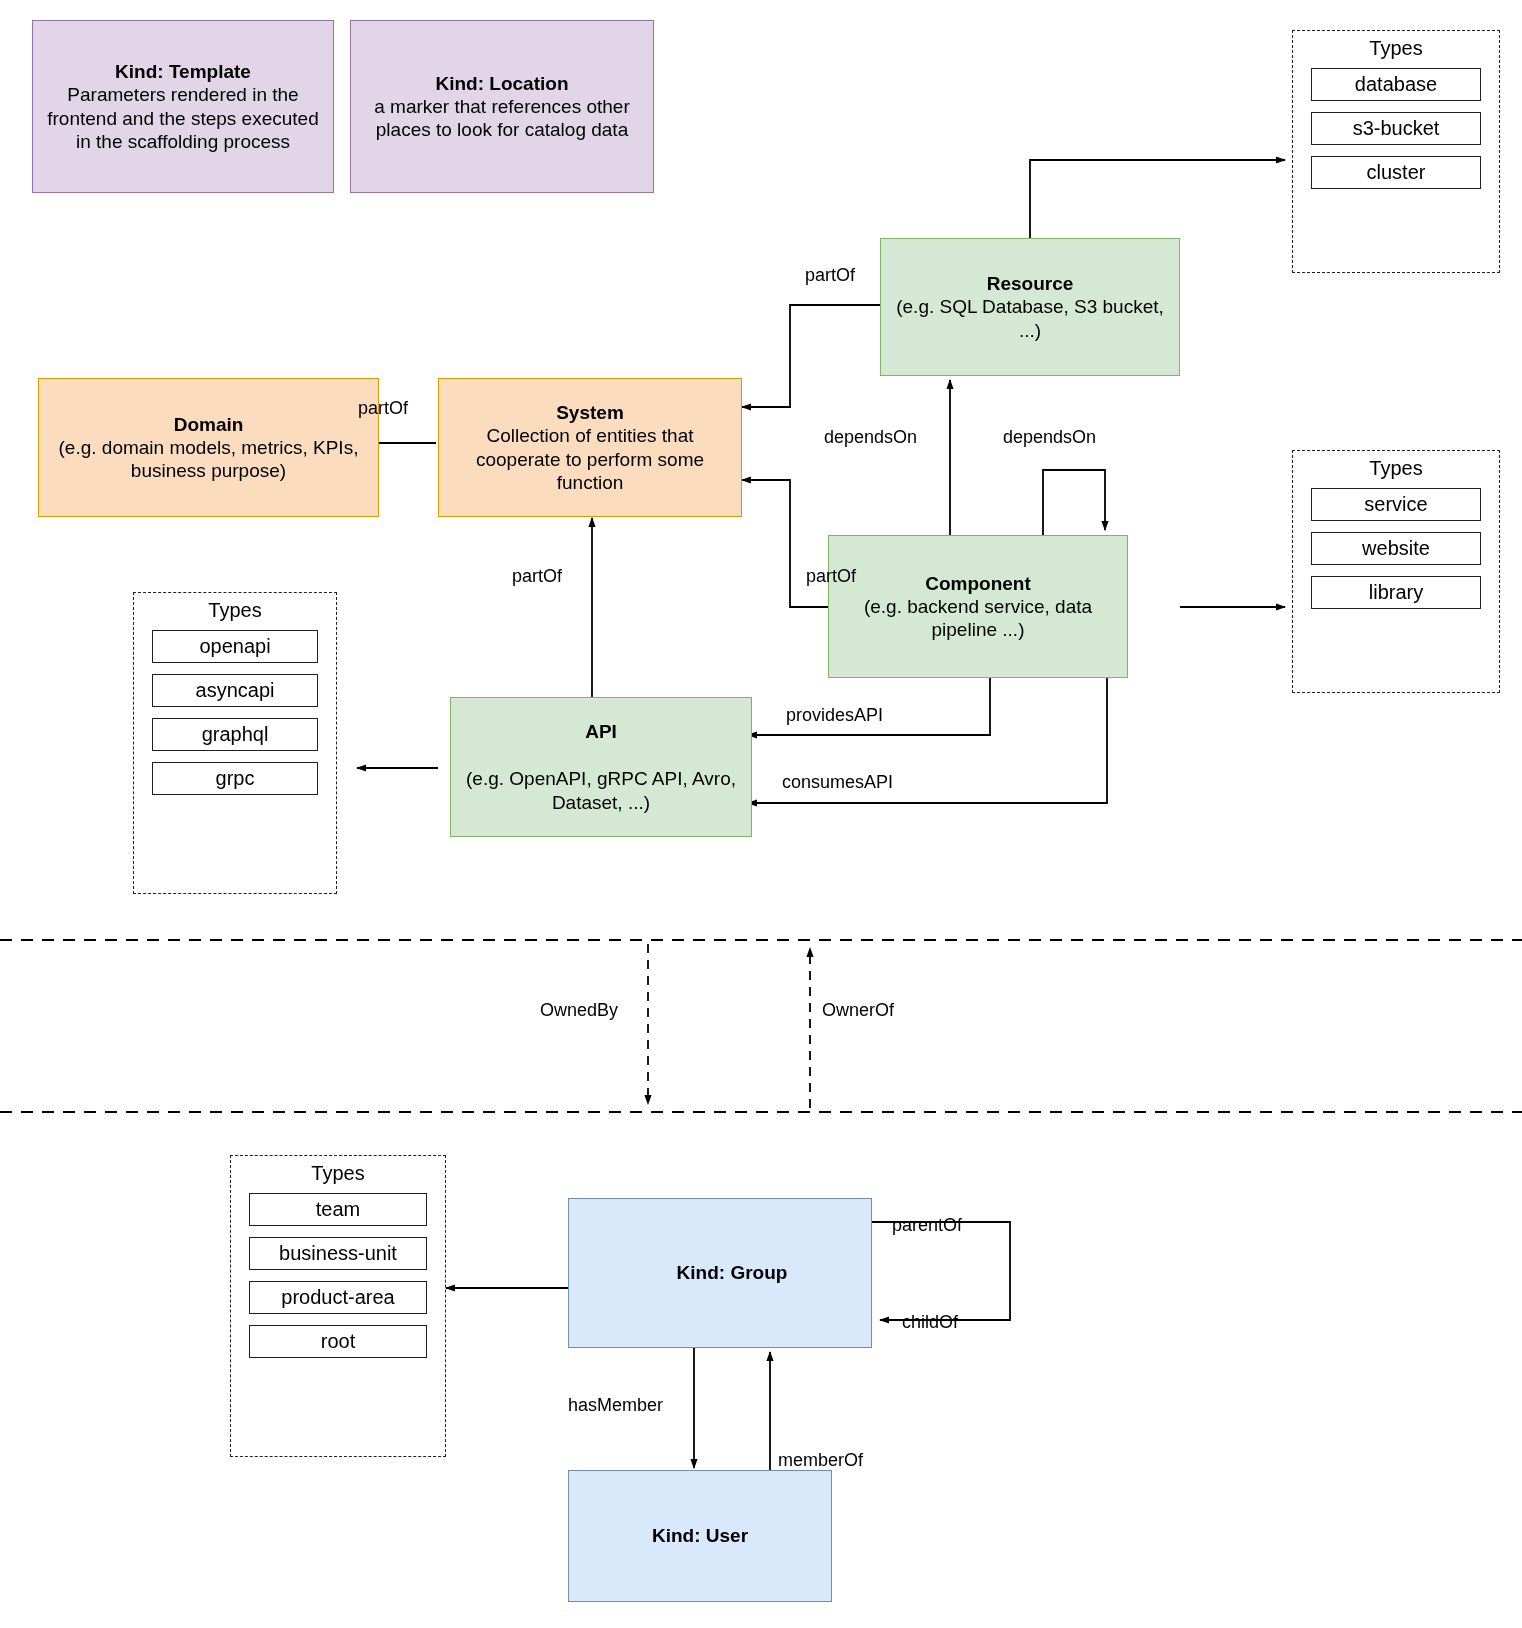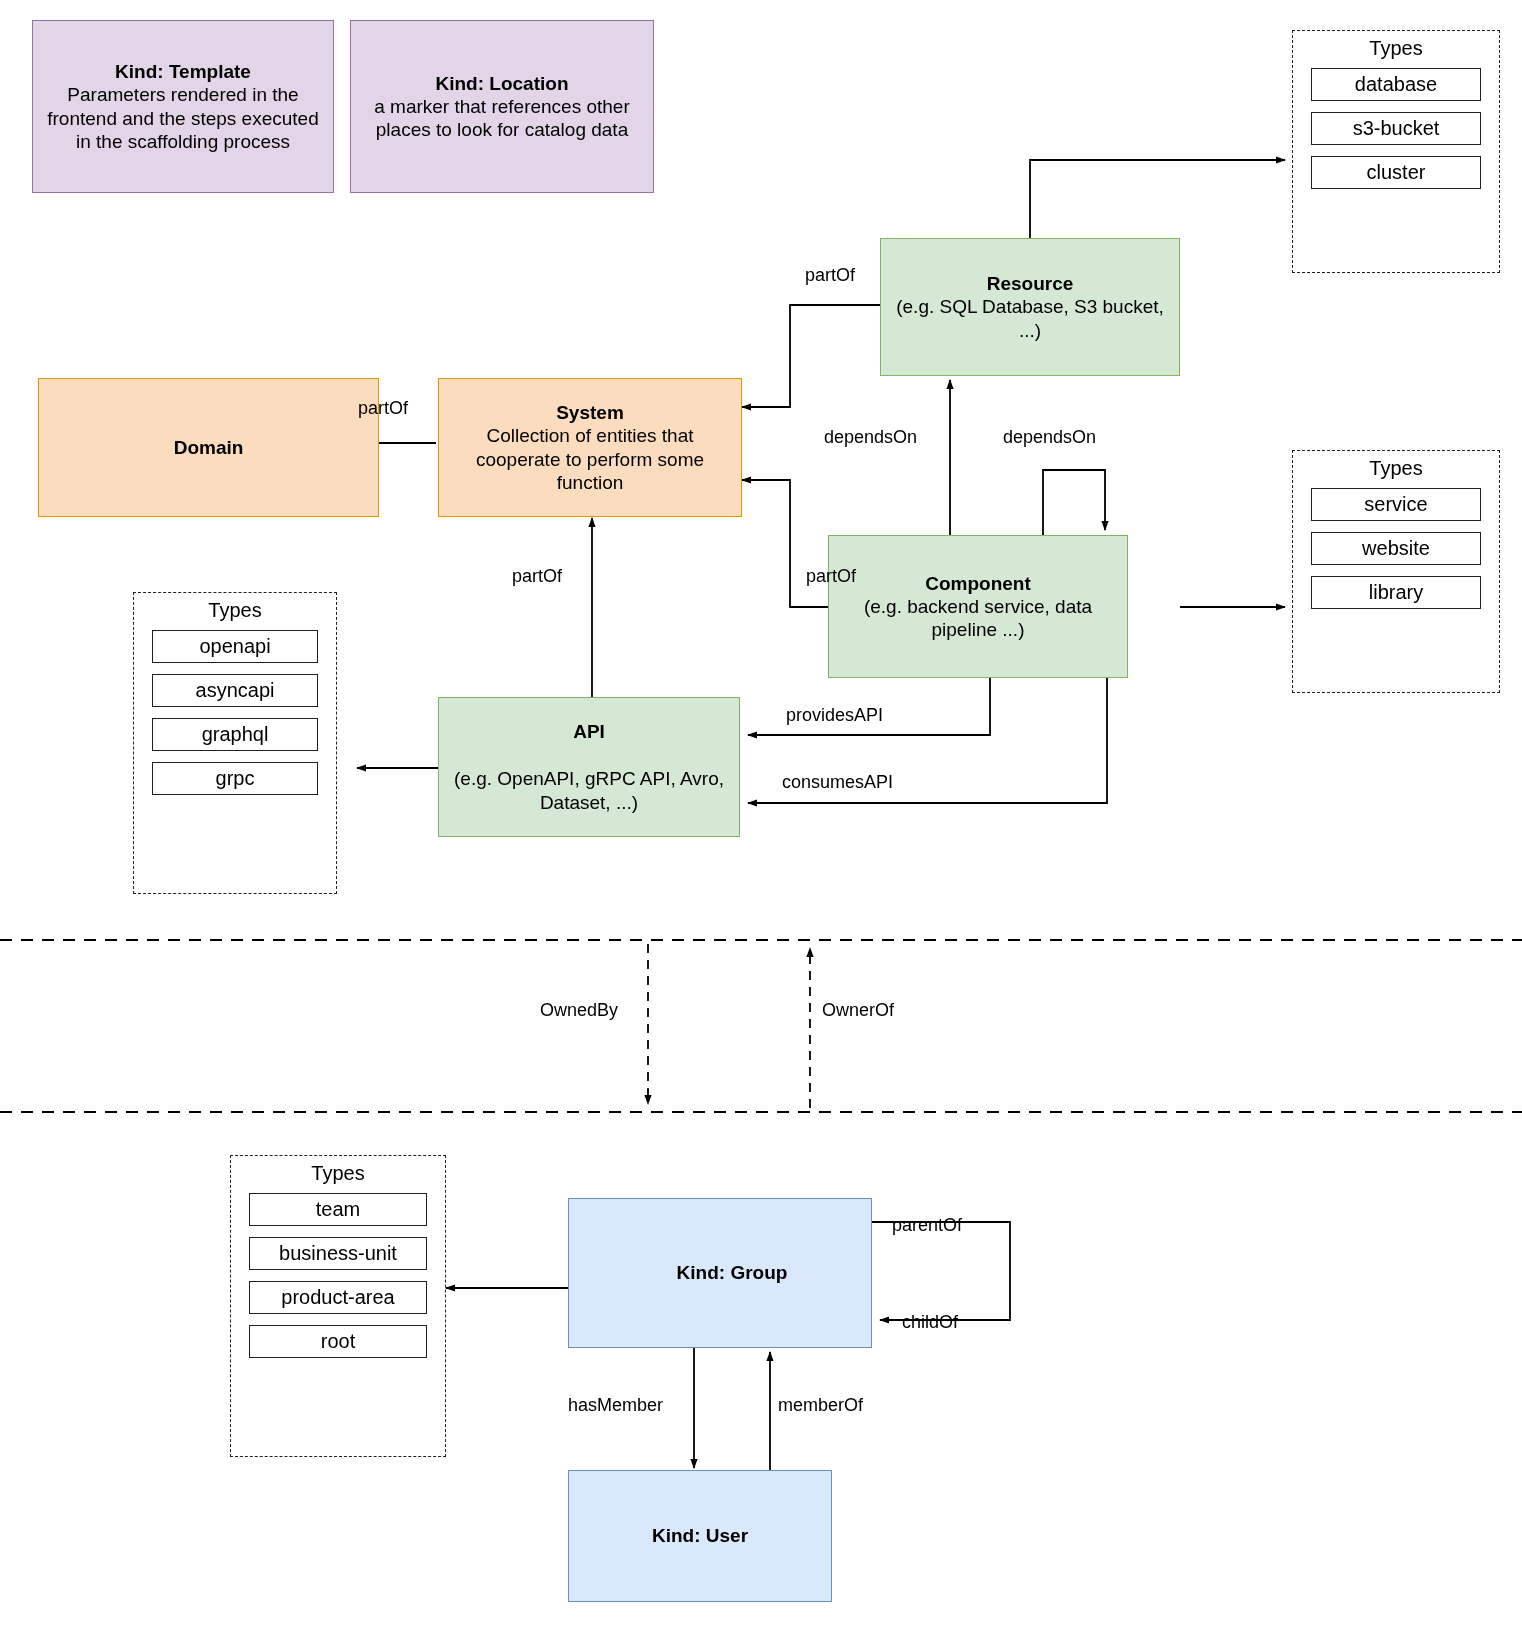--- a/index.html
+++ b/index.html
@@ -137,38 +137,39 @@
     <div class="sub">Parameters rendered in the frontend and the steps executed in  the scaffolding process</div>
   </div>
 
   <div class="node purple" style="left:350px; top:20px; width:304px; height:173px;">
     <div class="title">Kind: Location</div>
     <div class="sub">a marker that references other places to look for catalog data</div>
   </div>
 
   <div class="node orange" style="left:38px; top:378px; width:341px; height:139px;">
     <div class="title">Domain</div>
+    <div class="sub">(e.g.  domain models, metrics, KPIs, business purpose)</div>
   </div>
 
   <div class="node orange" style="left:438px; top:378px; width:304px; height:139px;">
     <div class="title">System</div>
     <div class="sub">Collection of entities that cooperate to perform some function</div>
   </div>
 
   <div class="node green" style="left:880px; top:238px; width:300px; height:138px;">
     <div class="title">Resource</div>
     <div class="sub">(e.g. SQL Database, S3 bucket, ...)</div>
   </div>
 
   <div class="node green" style="left:828px; top:535px; width:300px; height:143px;">
     <div class="title">Component</div>
     <div class="sub">(e.g. backend service, data pipeline ...)</div>
   </div>
 
-  <div class="node green" style="left:438px; top:697px; width:302px; height:140px;gap:24px;">
+  <div class="node green" style="left:450px; top:697px; width:302px; height:140px;gap:24px;">
     <div class="title">API</div>
     <div class="sub">(e.g. OpenAPI, gRPC API, Avro, Dataset, ...)</div>
   </div>
 
   <div class="node blue" style="left:568px; top:1198px; width:304px; height:150px;padding-left:32px;">
     <div class="title">Kind: Group</div>
   </div>
 
   <div class="node blue" style="left:568px; top:1470px; width:264px; height:132px;">
     <div class="title">Kind: User</div>
@@ -210,15 +211,15 @@
   <div class="edge-label" style="left:1003px; top:427px;">dependsOn</div>
   <div class="edge-label" style="left:806px; top:566px;">partOf</div>
   <div class="edge-label" style="left:512px; top:566px;">partOf</div>
   <div class="edge-label" style="left:786px; top:705px;">providesAPI</div>
   <div class="edge-label" style="left:782px; top:772px;">consumesAPI</div>
   <div class="edge-label" style="left:540px; top:1000px;">OwnedBy</div>
   <div class="edge-label" style="left:822px; top:1000px;">OwnerOf</div>
   <div class="edge-label" style="left:892px; top:1215px;">parentOf</div>
   <div class="edge-label" style="left:902px; top:1312px;">childOf</div>
   <div class="edge-label" style="left:568px; top:1395px;">hasMember</div>
-  <div class="edge-label" style="left:778px; top:1395px;">memberOf</div>
+  <div class="edge-label" style="left:778px; top:1450px;">memberOf</div>
 
 </div>
 
 </body></html>

